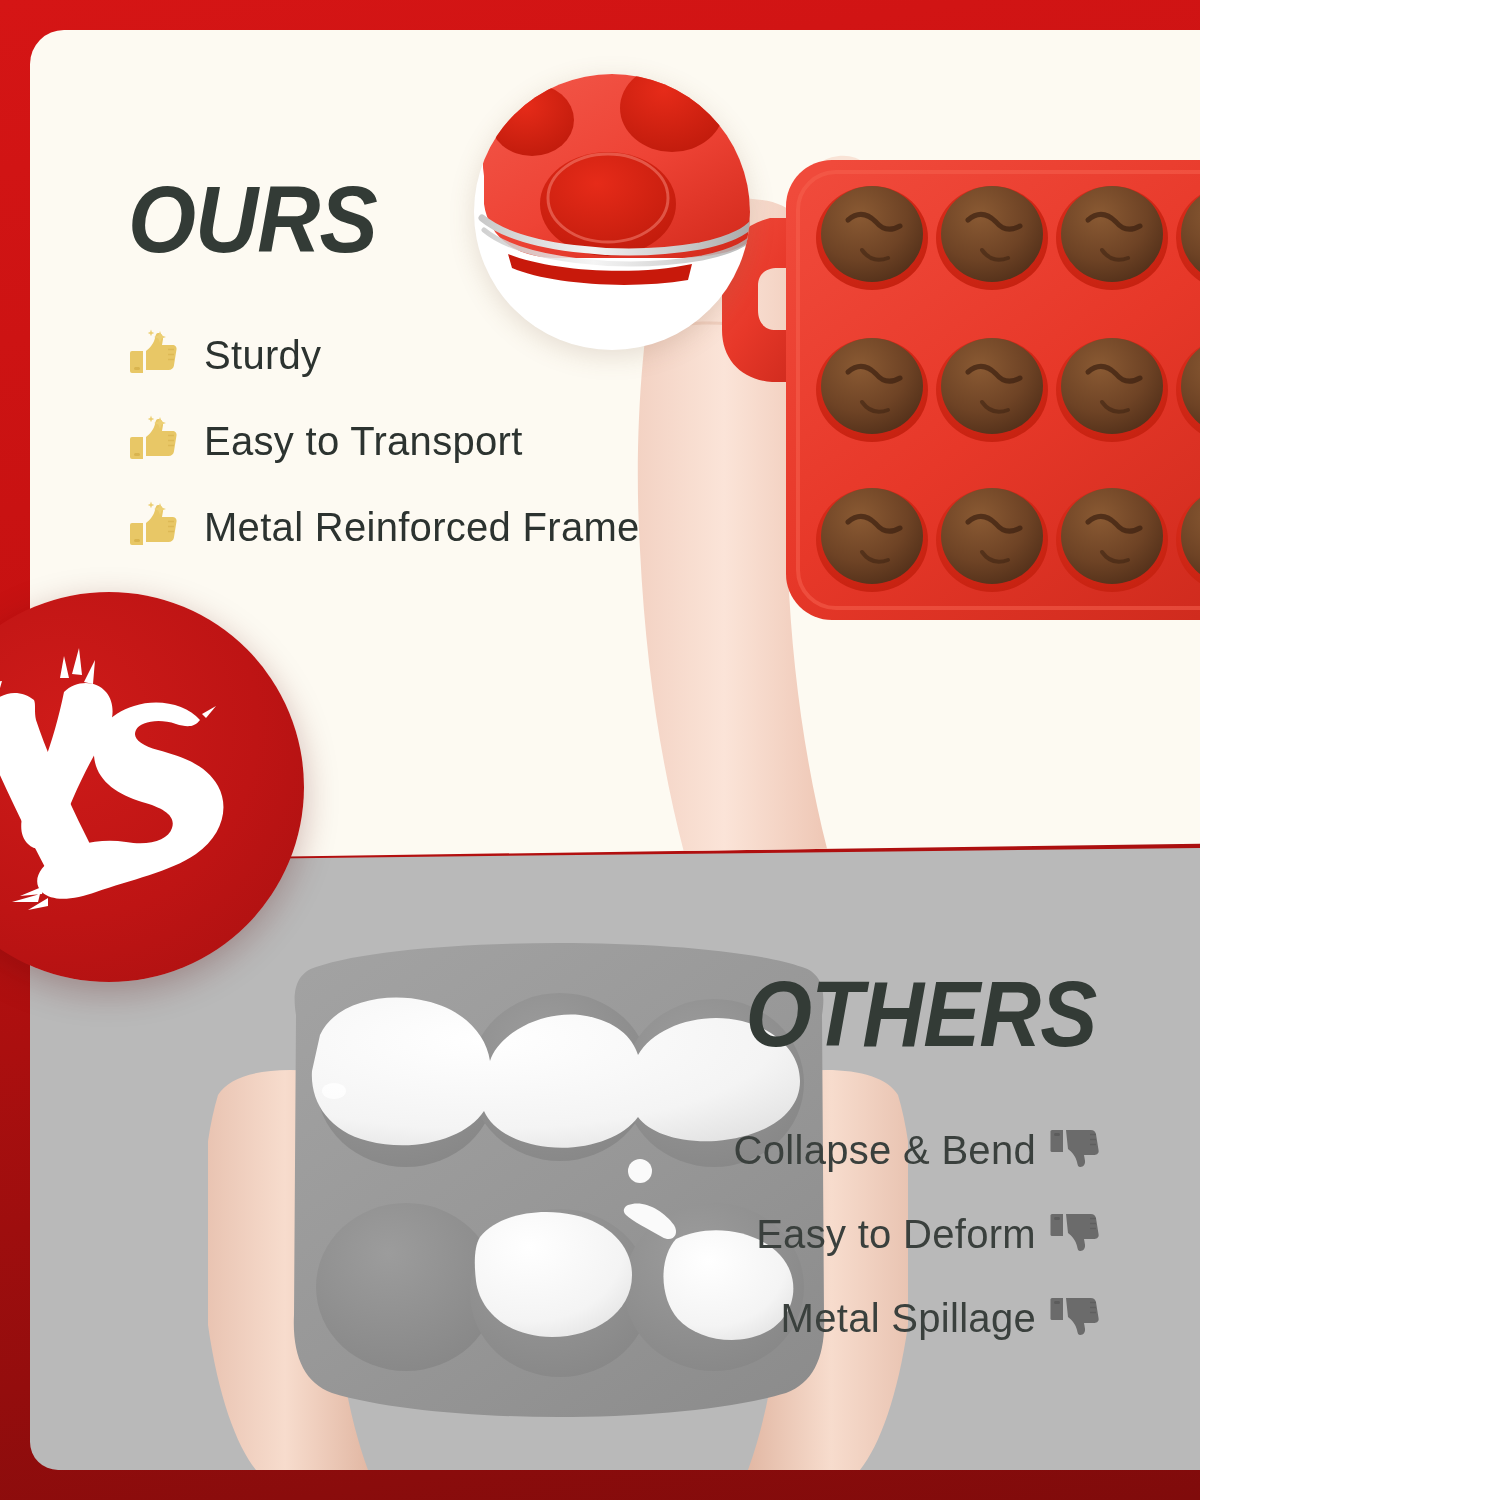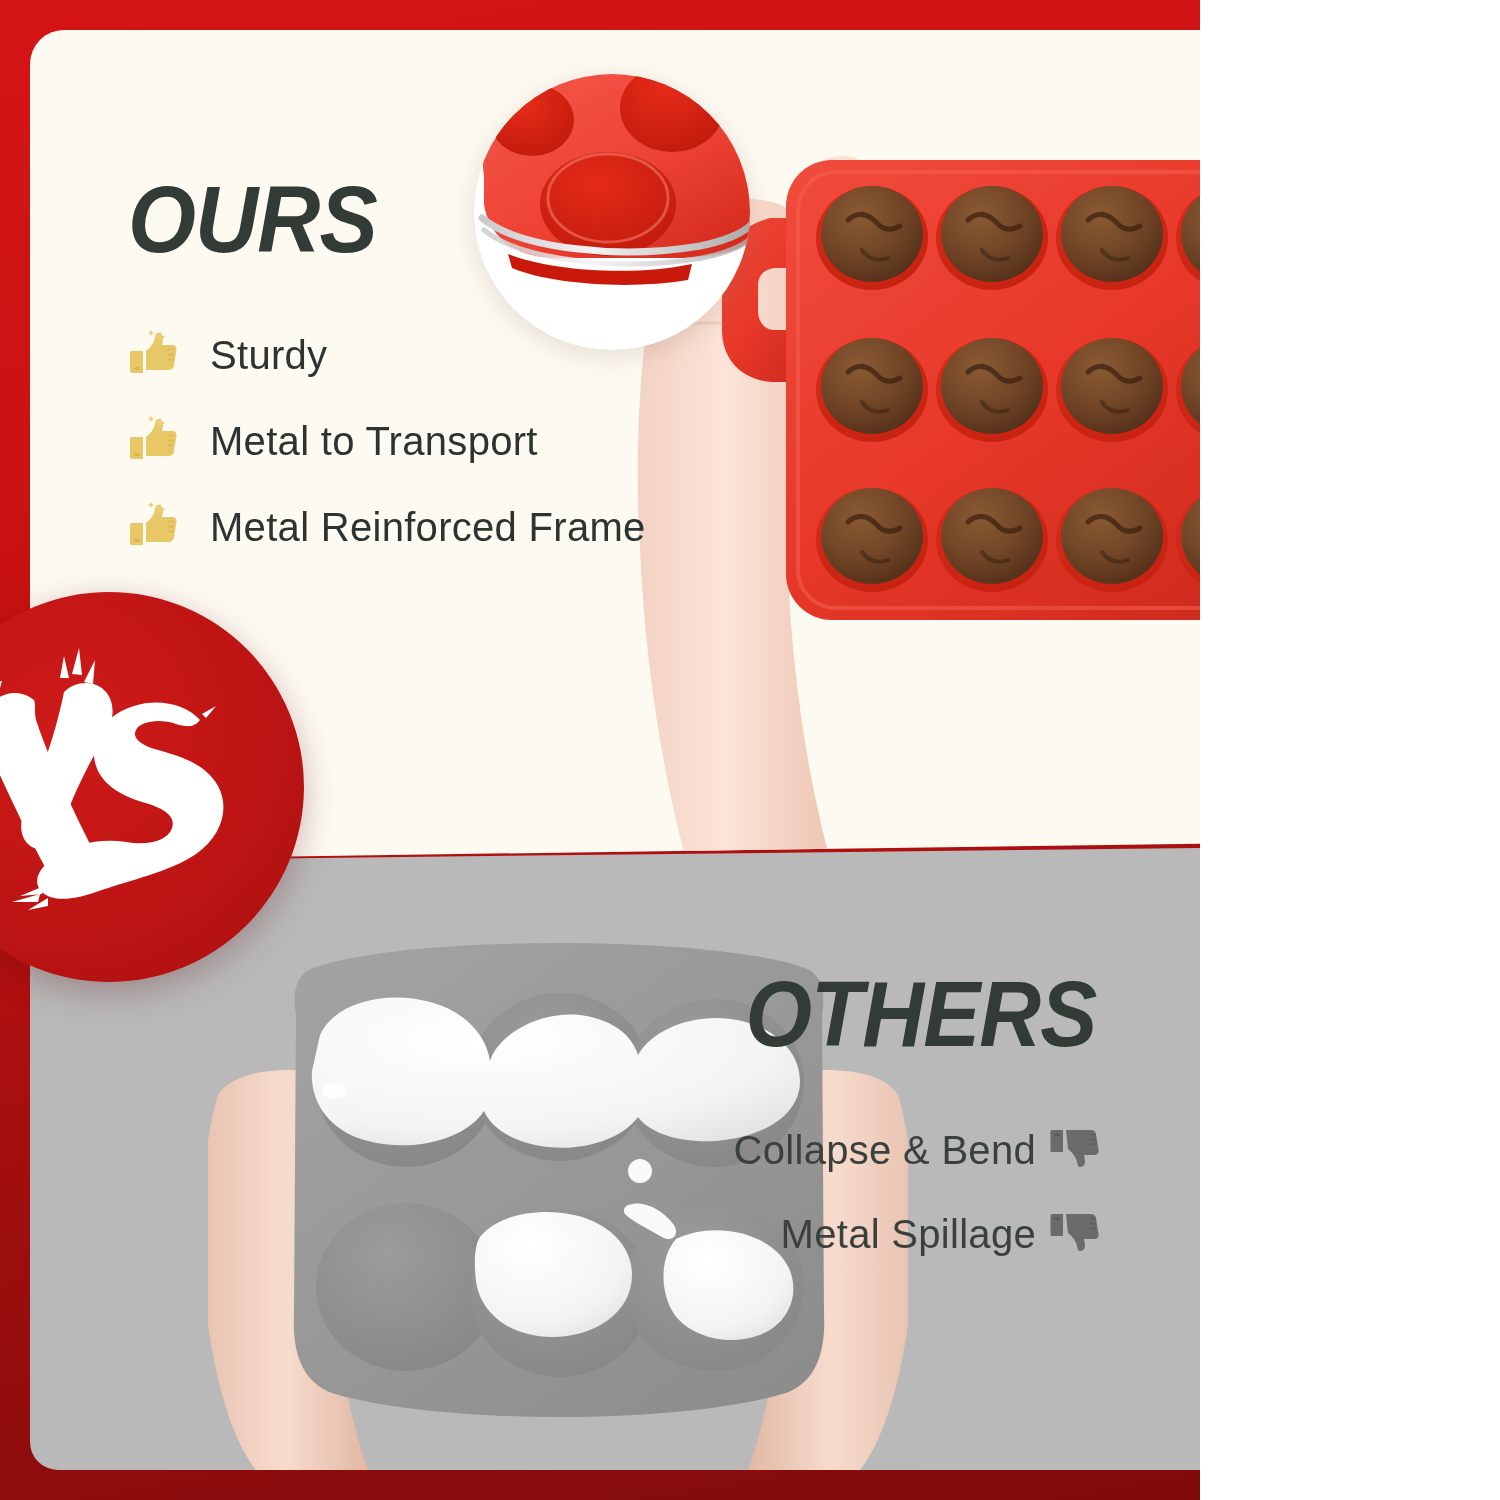--- a/index.html
+++ b/index.html
@@ -13,21 +13,21 @@
       background:#FDFAF2;border-radius:34px 34px 0 0;overflow:hidden;
       clip-path:polygon(0 0,100% 0,100% 97.6%,0 100%);}
   .panel-top-inner{position:absolute;inset:0;}
 
   .ours-title{position:absolute;left:98px;top:143px;font-size:94px;line-height:1;
       font-weight:700;font-style:italic;letter-spacing:-1px;color:#333B36;
       font-family:"Liberation Sans",sans-serif;transform:scaleX(.93);transform-origin:left top;}
 
   .ours-list{position:absolute;left:96px;top:282px;width:620px;}
   .ours-row{display:flex;align-items:center;height:86px;}
-  .ours-row .lbl{margin-left:28px;font-size:40px;color:#2C3330;
+  .ours-row .lbl{margin-left:22px;font-size:40px;color:#2C3330;
       font-family:"Liberation Sans",sans-serif;font-weight:400;letter-spacing:.3px;}
 
   
   .ico{width:56px;height:56px;flex:0 0 56px;position:relative;}
   .ico svg{width:100%;height:100%;display:block;}
 
   
   .inset-circle{position:absolute;left:444px;top:44px;width:276px;height:276px;
       border-radius:50%;background:#FFFFFF;overflow:hidden;
       box-shadow:0 6px 26px rgba(120,90,60,.18);}
@@ -228,21 +228,21 @@
             <svg viewBox="0 0 56 56">
               <path d="M6 24 h11 v22 H6 a2 2 0 0 1 -2 -2 V26 a2 2 0 0 1 2 -2z" fill="#E8C766"></path>
               <rect x="8" y="40" width="6" height="3" rx="1.5" fill="#D9B44F"></rect>
               <path d="M20 24 c4 -3 8 -8 9 -13 c.6 -3 1 -5 3.4 -5 c3 0 5 2.6 4.6 6.2 L36 18 h10.5
                        c2.6 0 4.4 2 4 4.4 l-2.6 16.4 c-.4 2.6 -2.6 4.2 -5.2 4.2 H20z" fill="#E8C766"></path>
               <path d="M42 22.5 h6 M42 27.5 h6 M42 32.5 h6" stroke="#D9B44F" stroke-width="1.6" opacity=".7"></path>
               <path d="M34 4 l1.6 4.4 L40 10 l-4.4 1.6 L34 16 l-1.6 -4.4 L28 10 l4.4 -1.6z" fill="#ECCF74"></path>
               <path d="M25 2.5 l.9 2.4 L28.3 6 l-2.4 .9 L25 9.3 l-.9 -2.4 L21.7 6 l2.4 -1.1z" fill="#ECCF74"></path>
             </svg>
           </span>
-          <span class="lbl">Metal to Transport</span>
+          <span class="lbl">Easy to Transport</span>
         </div>
 
         <div class="ours-row">
           <span class="ico">
             <svg viewBox="0 0 56 56">
               <path d="M6 24 h11 v22 H6 a2 2 0 0 1 -2 -2 V26 a2 2 0 0 1 2 -2z" fill="#E8C766"></path>
               <rect x="8" y="40" width="6" height="3" rx="1.5" fill="#D9B44F"></rect>
               <path d="M20 24 c4 -3 8 -8 9 -13 c.6 -3 1 -5 3.4 -5 c3 0 5 2.6 4.6 6.2 L36 18 h10.5
                        c2.6 0 4.4 2 4 4.4 l-2.6 16.4 c-.4 2.6 -2.6 4.2 -5.2 4.2 H20z" fill="#E8C766"></path>
               <path d="M42 22.5 h6 M42 27.5 h6 M42 32.5 h6" stroke="#D9B44F" stroke-width="1.6" opacity=".7"></path>
@@ -379,20 +379,32 @@
         <svg viewBox="0 0 56 56">
           <path d="M4 8 h11 v22 H4 a1.5 1.5 0 0 1 -1.5 -1.5 V9.5 A1.5 1.5 0 0 1 4 8z" fill="#6B6B6B"></path>
           <rect x="6" y="11" width="6" height="3" rx="1.5" fill="#5C5C5C"></rect>
           <path d="M18 8 h24.8 c2.6 0 4.8 1.6 5.2 4.2 l2.6 16.4 c.4 2.4 -1.4 4.4 -4 4.4 H36
                    l1 5.8 c.4 3.6 -1.6 6.2 -4.6 6.2 c-2.4 0 -2.8 -2 -3.4 -5 c-1 -5 -5 -10 -9 -13 z" fill="#6B6B6B"></path>
           <path d="M42 12.5 h6 M42 17.5 h6 M42 22.5 h6" stroke="#5C5C5C" stroke-width="1.6" opacity=".75"></path>
         </svg>
       </span>
     </div>
 
+    <div class="others-row">
+      <span class="lbl">Easy to Deform</span>
+      <span class="ico">
+        <svg viewBox="0 0 56 56">
+          <path d="M4 8 h11 v22 H4 a1.5 1.5 0 0 1 -1.5 -1.5 V9.5 A1.5 1.5 0 0 1 4 8z" fill="#6B6B6B"></path>
+          <rect x="6" y="11" width="6" height="3" rx="1.5" fill="#5C5C5C"></rect>
+          <path d="M18 8 h24.8 c2.6 0 4.8 1.6 5.2 4.2 l2.6 16.4 c.4 2.4 -1.4 4.4 -4 4.4 H36
+                   l1 5.8 c.4 3.6 -1.6 6.2 -4.6 6.2 c-2.4 0 -2.8 -2 -3.4 -5 c-1 -5 -5 -10 -9 -13 z" fill="#6B6B6B"></path>
+          <path d="M42 12.5 h6 M42 17.5 h6 M42 22.5 h6" stroke="#5C5C5C" stroke-width="1.6" opacity=".75"></path>
+        </svg>
+      </span>
+    </div>
 
     <div class="others-row">
       <span class="lbl">Metal Spillage</span>
       <span class="ico">
         <svg viewBox="0 0 56 56">
           <path d="M4 8 h11 v22 H4 a1.5 1.5 0 0 1 -1.5 -1.5 V9.5 A1.5 1.5 0 0 1 4 8z" fill="#6B6B6B"></path>
           <rect x="6" y="11" width="6" height="3" rx="1.5" fill="#5C5C5C"></rect>
           <path d="M18 8 h24.8 c2.6 0 4.8 1.6 5.2 4.2 l2.6 16.4 c.4 2.4 -1.4 4.4 -4 4.4 H36
                    l1 5.8 c.4 3.6 -1.6 6.2 -4.6 6.2 c-2.4 0 -2.8 -2 -3.4 -5 c-1 -5 -5 -10 -9 -13 z" fill="#6B6B6B"></path>
           <path d="M42 12.5 h6 M42 17.5 h6 M42 22.5 h6" stroke="#5C5C5C" stroke-width="1.6" opacity=".75"></path>

